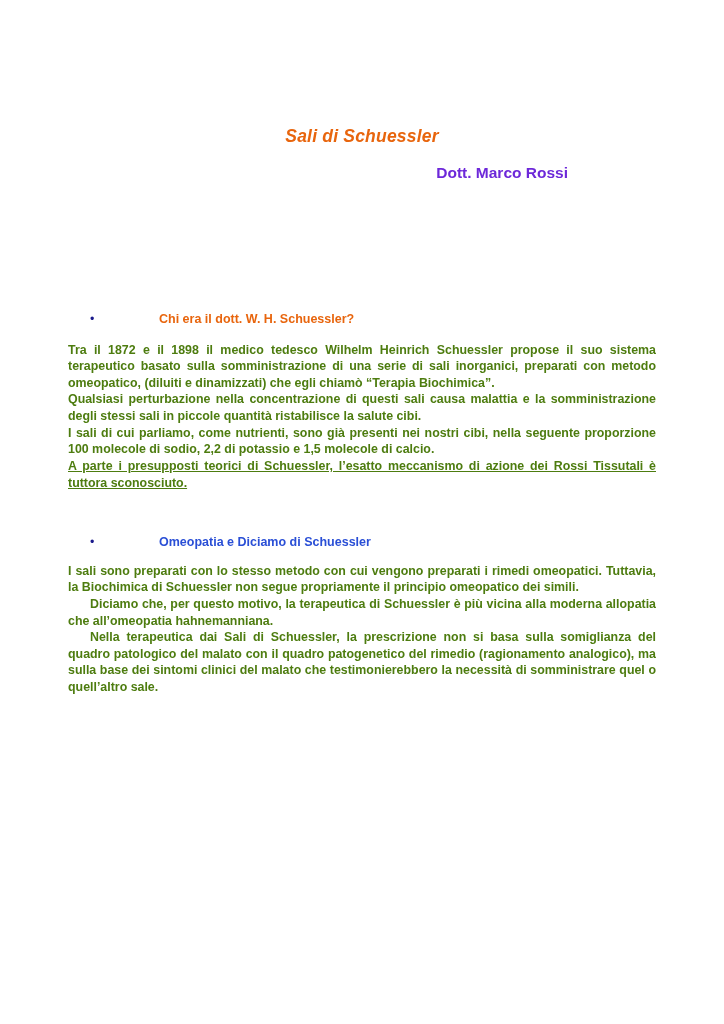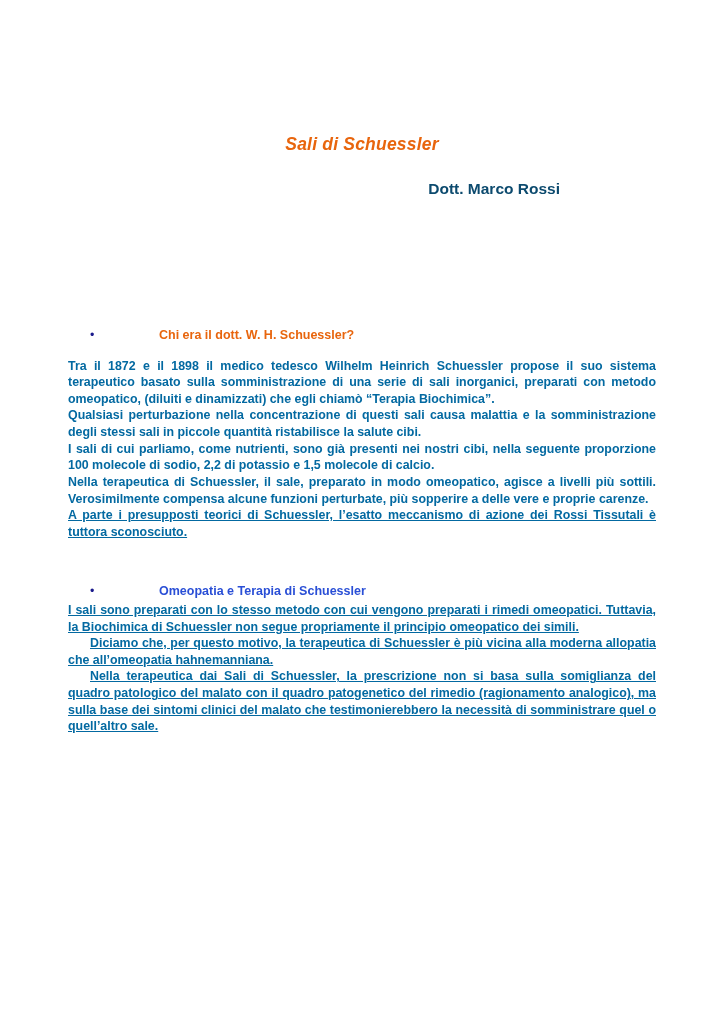--- a/index.html
+++ b/index.html
@@ -15,37 +15,37 @@
     overflow: hidden;
   }
   .page {
     position: relative;
     width: 724px;
     height: 1024px;
     box-sizing: border-box;
     padding: 0 68px;
   }
   .doc-title {
-    margin: 16px;
+    margin: 8px;
     padding-top: 118px;
     text-align: center;
     font-size: 17.5px;
     font-weight: bold;
     font-style: italic;
     color: #E8650D;
     letter-spacing: 0.2px;
   }
   .doc-author {
-    margin: 12px;
+    margin: 4px;
     padding-top: 9px;
     padding-right: 84px;
     text-align: right;
     font-size: 15.5px;
     font-weight: bold;
-    color: #0c4a6e;
+    color: #6d28d9;
   }
   .section-one {
     margin-top: 130px;
   }
   .bullet-row {
     display: flex;
     align-items: baseline;
     padding-left: 22px;
   }
   .bullet-dot {
@@ -64,65 +64,63 @@
   }
   .bullet-label.blue {
     color: #2a4fd6;
   }
   .body-block {
     margin-top: 14px;
     font-size: 12.4px;
     font-weight: bold;
     line-height: 1.34;
     text-align: justify;
-    color: #0369a1;
+    color: #4d7c0f;
   }
   .body-block p {
     margin: 0;
   }
   .body-block p.indent {
     text-indent: 22px;
   }
   .underline {
     text-decoration: underline;
   }
   .section-two {
     margin-top: 44px;
   }
   .section-two .body-block {
-    margin-top: 2px;
-    text-decoration: underline;
+    margin-top: 12px;
   }
 </style>
 </head>
 <body>
 
 <div class="page">
 
   <h1 class="doc-title">Sali di Schuessler</h1>
   <div class="doc-author">Dott. Marco Rossi</div>
 
   <div class="section-one">
     <div class="bullet-row">
       <span class="bullet-dot">•</span>
       <span class="bullet-label">Chi era il dott. W. H. Schuessler?</span>
     </div>
     <div class="body-block">
       <p>Tra il 1872 e il 1898 il medico tedesco Wilhelm Heinrich Schuessler propose il suo sistema terapeutico basato sulla somministrazione di una serie di sali inorganici, preparati con metodo omeopatico, (diluiti e dinamizzati) che egli chiamò “Terapia Biochimica”.</p>
       <p>Qualsiasi perturbazione nella concentrazione di questi sali causa malattia e la somministrazione degli stessi  sali in piccole quantità ristabilisce la salute cibi.</p>
       <p>I sali di cui parliamo, come nutrienti, sono già presenti nei nostri cibi, nella seguente proporzione 100 molecole di sodio, 2,2 di potassio e 1,5 molecole di calcio.</p>
-      <p>Nella terapeutica di Schuessler, il sale, preparato in modo omeopatico, agisce a livelli più sottili. Verosimilmente compensa alcune funzioni perturbate, più sopperire a delle vere e proprie carenze.</p>
       <p class="underline">A parte i presupposti teorici di Schuessler, l’esatto meccanismo di azione dei Rossi Tissutali è tuttora sconosciuto.</p>
     </div>
   </div>
 
   <div class="section-two">
     <div class="bullet-row">
       <span class="bullet-dot">•</span>
-      <span class="bullet-label blue">Omeopatia e Terapia di Schuessler</span>
+      <span class="bullet-label blue">Omeopatia e Diciamo di Schuessler</span>
     </div>
     <div class="body-block">
       <p>I sali sono preparati con lo stesso metodo con cui vengono preparati i rimedi omeopatici. Tuttavia, la Biochimica di Schuessler non segue propriamente il principio omeopatico dei simili.</p>
       <p class="indent">Diciamo che, per questo motivo, la terapeutica di Schuessler è più vicina alla moderna allopatia che all’omeopatia hahnemanniana.</p>
       <p class="indent">Nella terapeutica dai Sali di Schuessler, la prescrizione non si basa sulla somiglianza del quadro patologico del malato con il quadro patogenetico del rimedio (ragionamento analogico), ma sulla base dei sintomi clinici del malato che testimonierebbero la necessità di somministrare quel o quell’altro sale.</p>
     </div>
   </div>
 
 </div>
 

